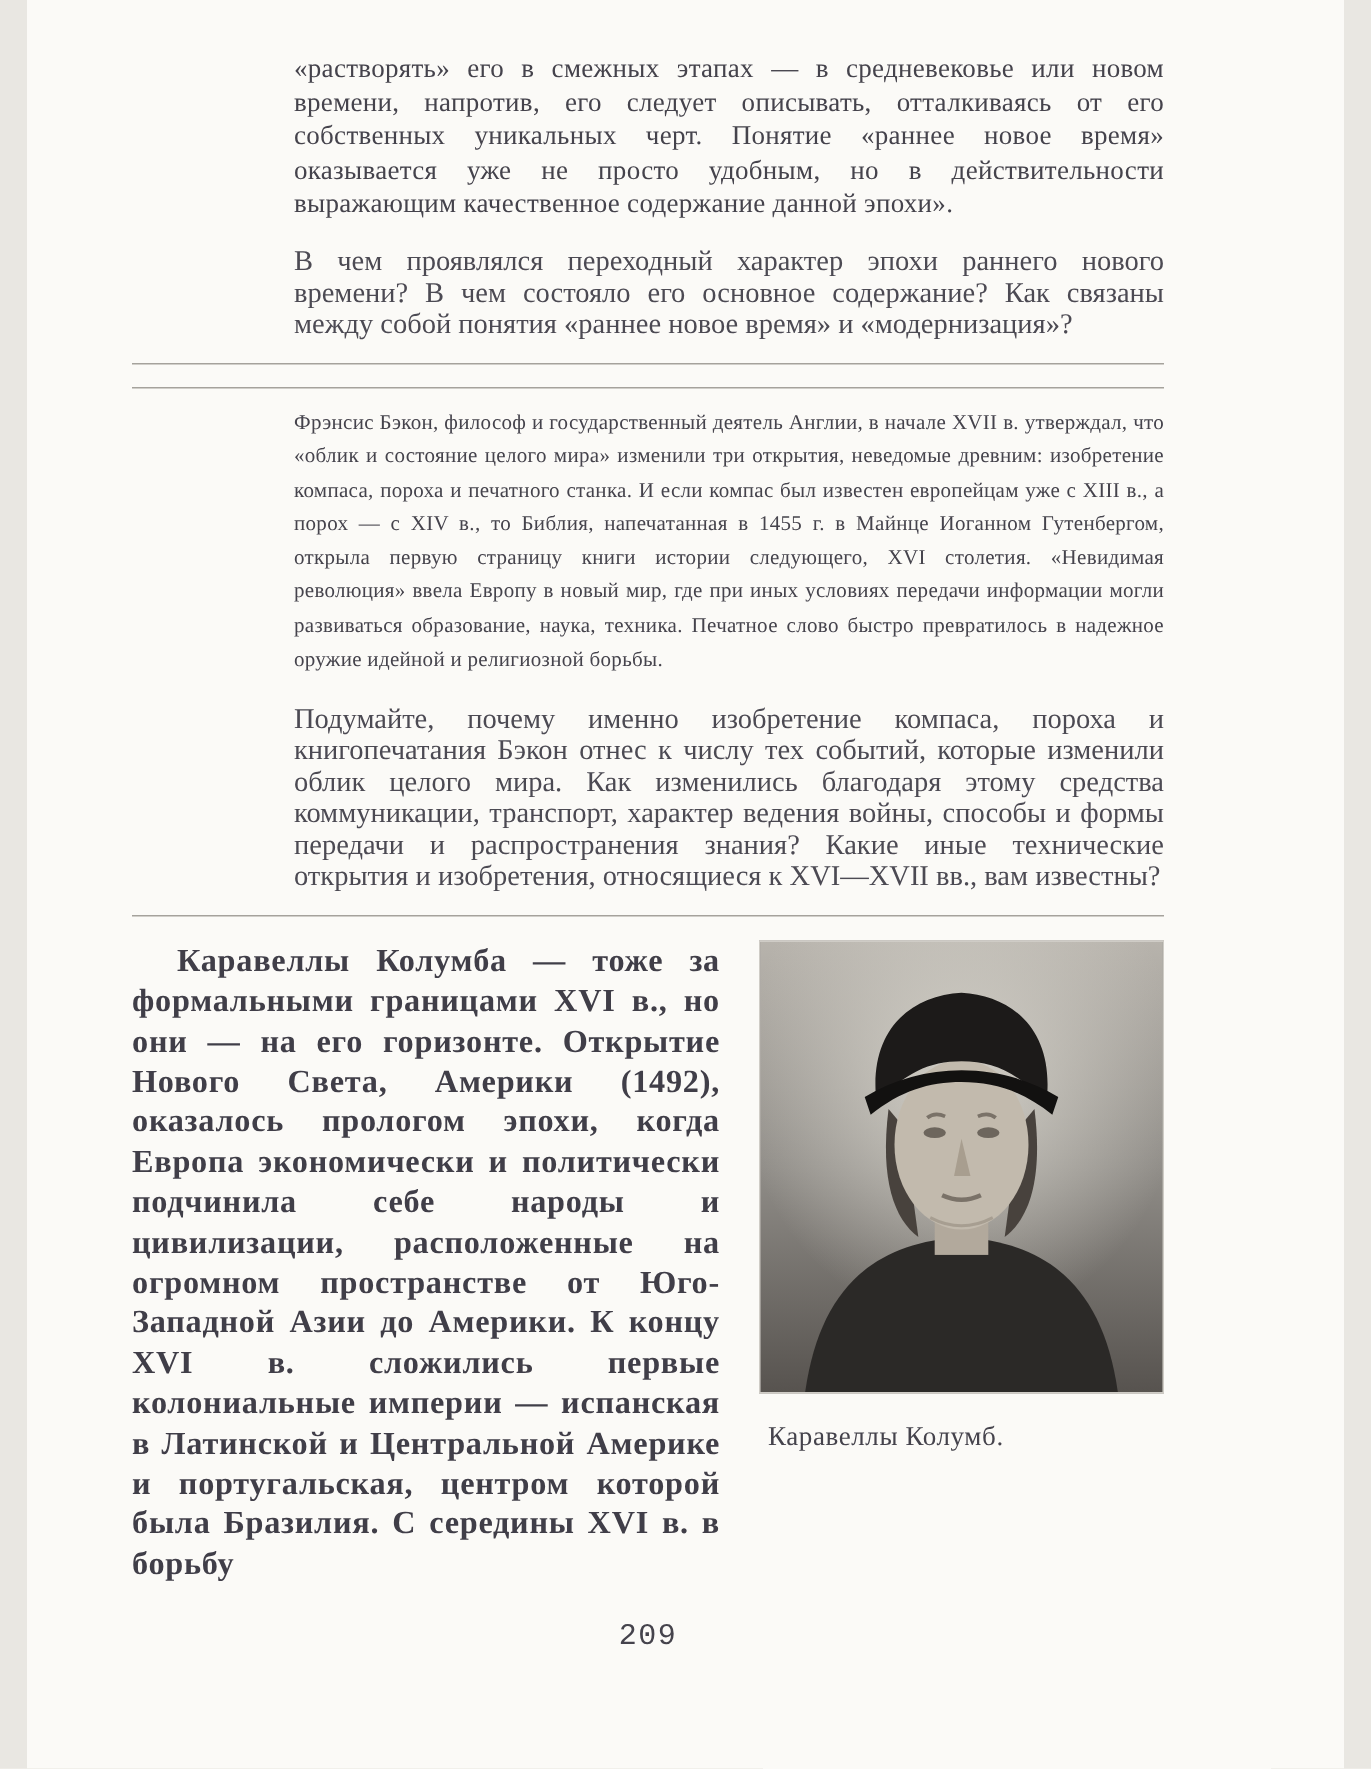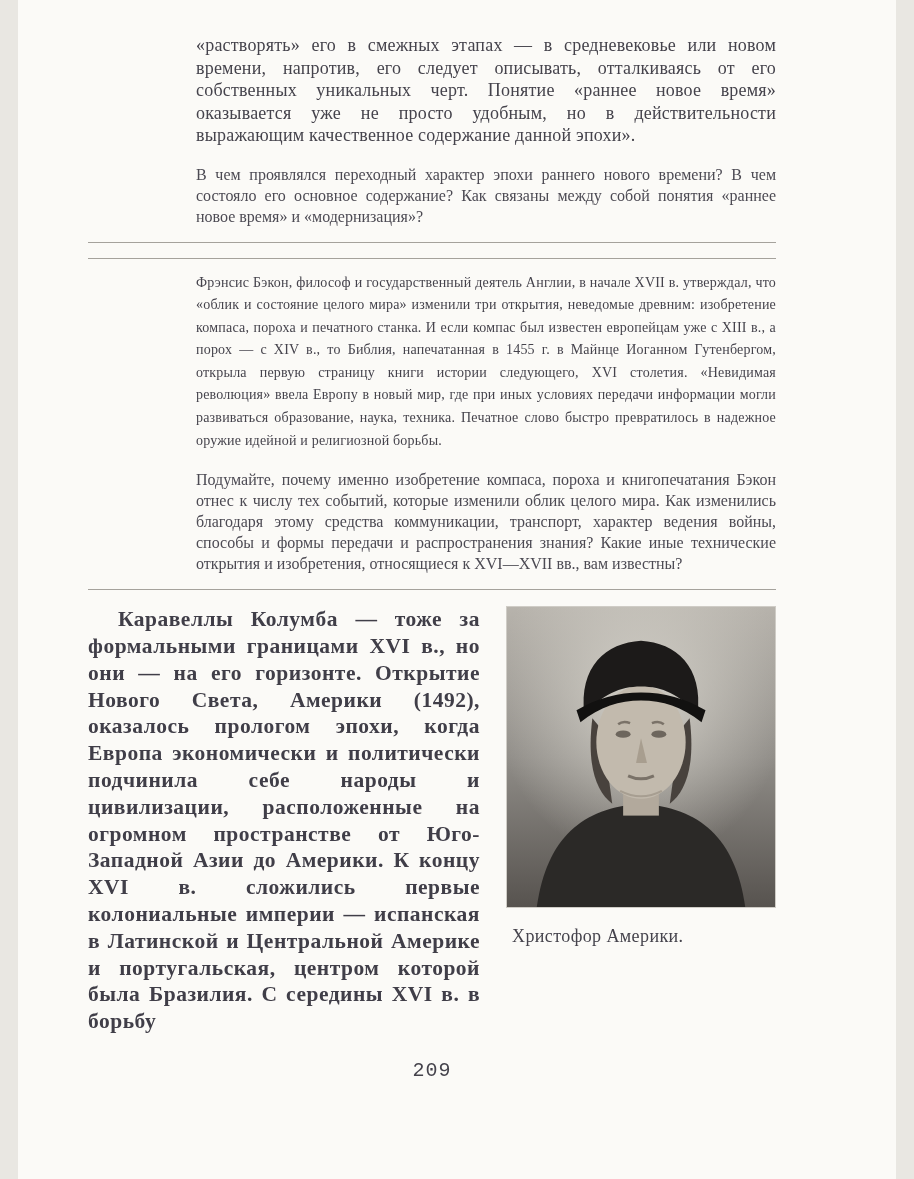--- a/index.html
+++ b/index.html
@@ -23,21 +23,21 @@
 
   .indented-block { margin-left: 108px; }
 
   .intro {
     font-size: 18px;
     line-height: 22.5px;
     letter-spacing: 0.2px;
   }
 
   .question {
-    font-size: 16px;
+    font-size: 19px;
     line-height: 21px;
     margin-top: 17px;
     color: #4c4a53;
   }
 
   .rule {
     border: none;
     border-top: 1.5px solid #a5a29c;
     margin: 15px 0 13px 0;
   }
@@ -154,20 +154,20 @@
         <path d="M70,104 C90,92 112,86 135,86 C158,86 180,92 200,104 L196,116 C176,100 157,94 135,94 C113,94 94,100 74,116 Z" fill="#121110"></path>
 
         <ellipse cx="117" cy="128" rx="7.5" ry="3.6" fill="#6d665d"></ellipse>
         <ellipse cx="153" cy="128" rx="7.5" ry="3.6" fill="#6d665d"></ellipse>
         <path d="M112,118 Q117,114 124,117" stroke="#7a7268" stroke-width="2.5" fill="none"></path>
         <path d="M146,117 Q153,114 158,118" stroke="#7a7268" stroke-width="2.5" fill="none"></path>
         <path d="M135,132 L130,157 L141,157 Z" fill="#a89e8f"></path>
         <path d="M122,170 Q135,176 148,170" stroke="#7a7268" stroke-width="3" fill="none"></path>
         <path d="M114,185 Q135,196 156,185" stroke="#958c7f" stroke-width="2" fill="none" opacity="0.6"></path>
       </svg>
-      <figcaption class="caption">Христофор Америки.</figcaption>
+      <figcaption class="caption">Каравеллы Колумб.</figcaption>
     </figure>
 
   </div>
 
   <div class="page-number">209</div>
 
 </div>
 
 </body></html>

